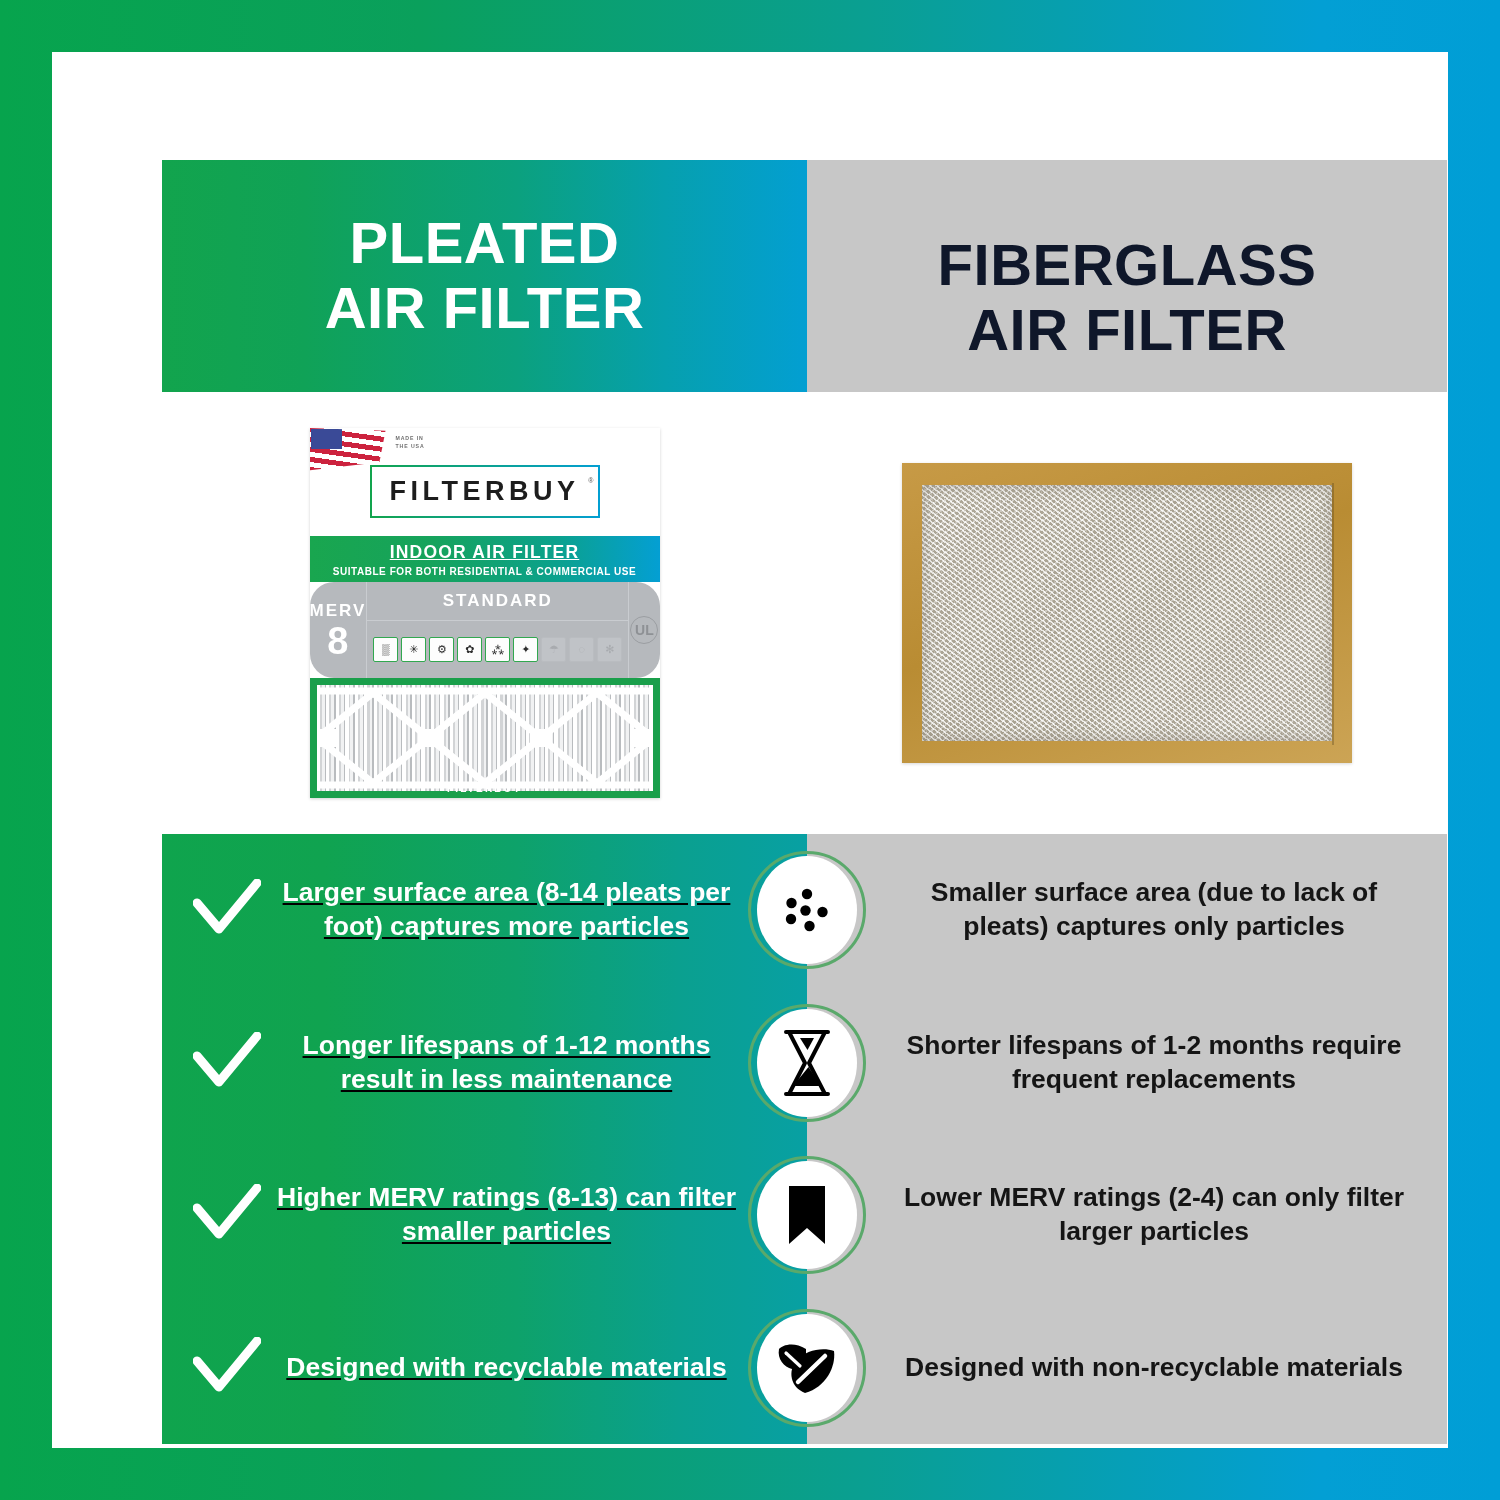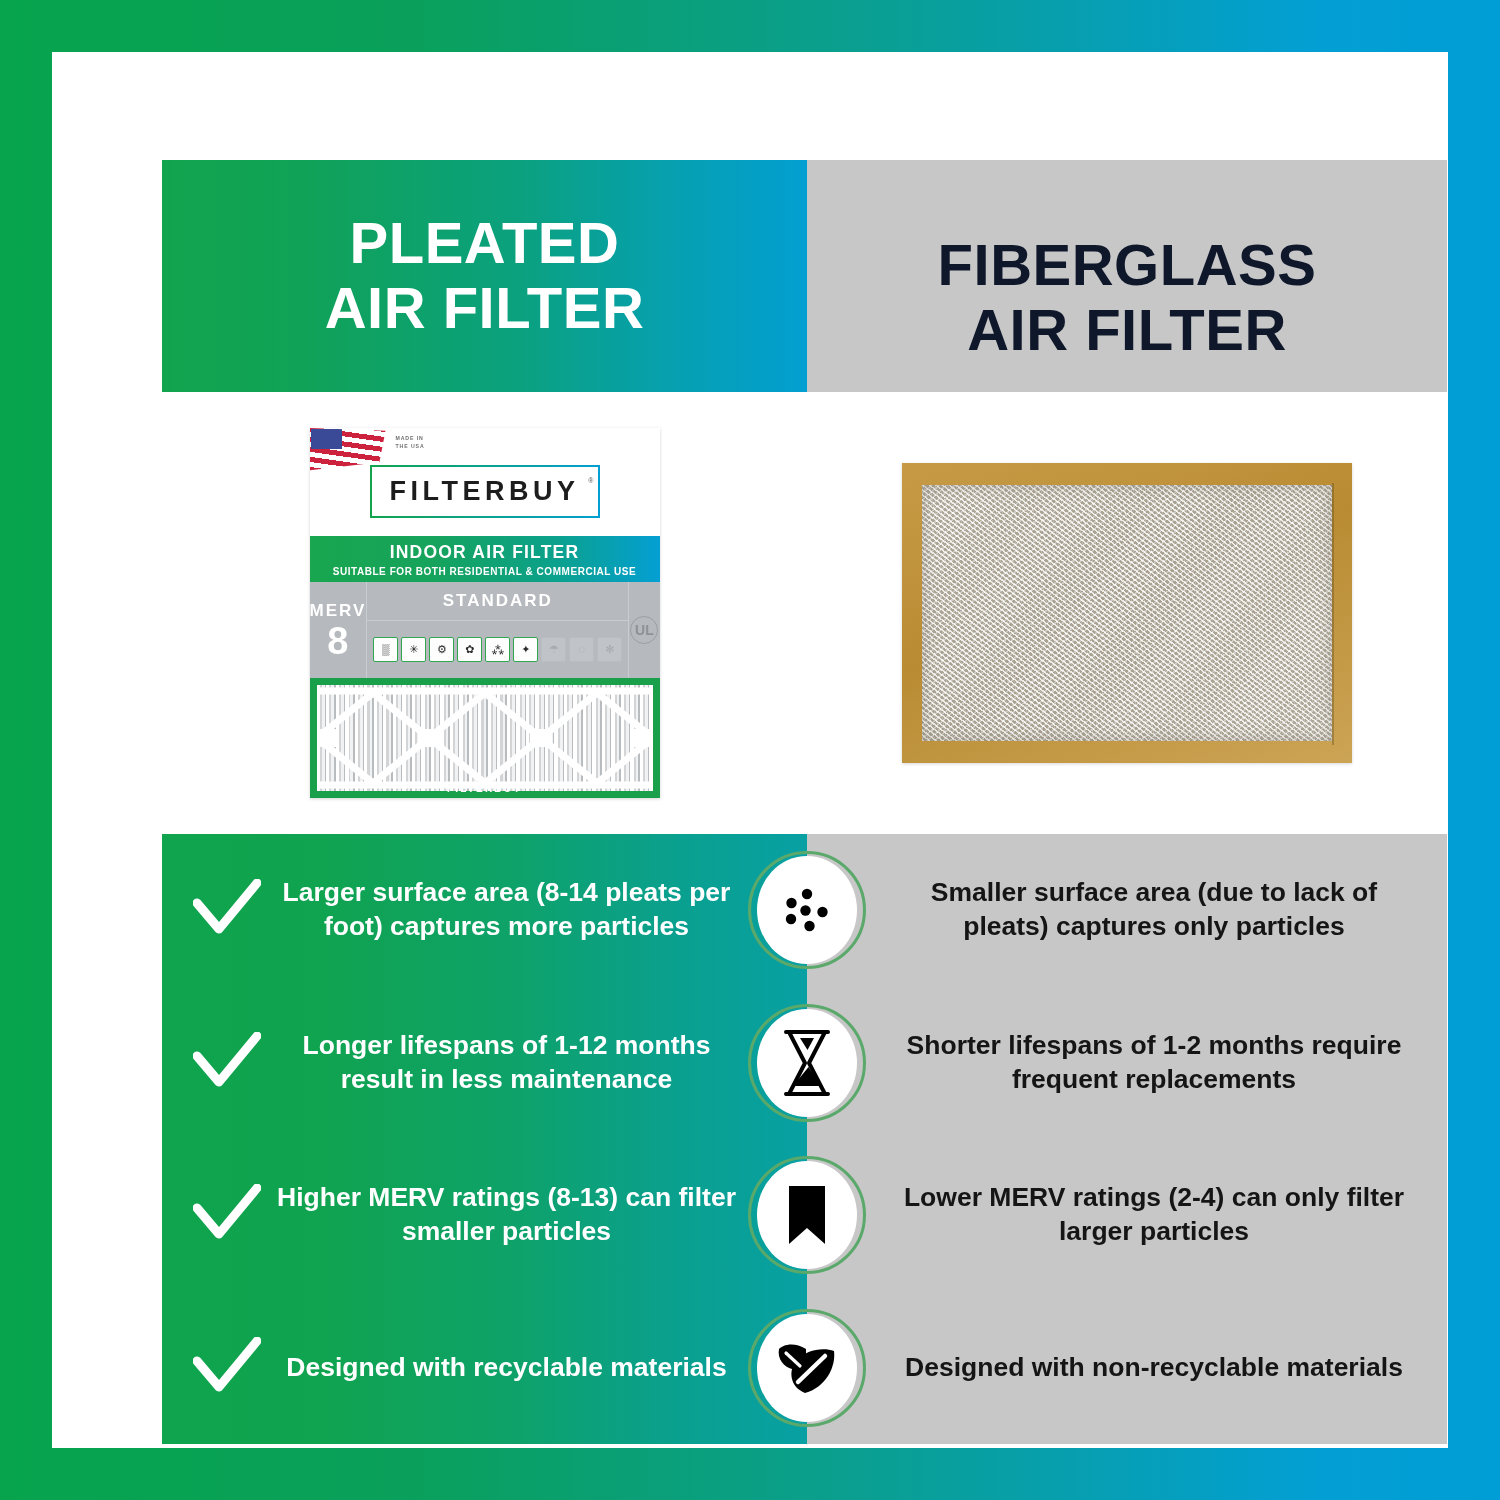--- a/index.html
+++ b/index.html
@@ -166,32 +166,34 @@
     display: flex;
     flex-direction: column;
     align-items: center;
     justify-content: center;
     color: #ffffff;
   }
   .band-main {
     font-size: 17.5px;
     font-weight: 700;
     letter-spacing: 1.2px;
+    text-decoration: underline;
   }
   .band-sub {
     font-size: 10px;
     font-weight: 700;
     letter-spacing: .55px;
     margin-top: 3px;
   }
   .box-specs {
     position: relative;
     height: 96px;
     background: #b6b9bd;
     display: flex;
+    border-radius: 24px;
   }
   .merv-cell {
     width: 80px;
     border-right: 1.5px solid #c9ccd0;
     display: flex;
     flex-direction: column;
     align-items: center;
     justify-content: center;
     color: #ffffff;
   }
@@ -351,20 +353,21 @@
     align-items: center;
     position: relative;
   }
   .cell-left {
     width: 645px;
     display: flex;
     align-items: center;
     box-sizing: border-box;
     padding-left: 26px;
     padding-right: 60px;
+    text-decoration: underline;
   }
   .check {
     flex: 0 0 78px;
     display: flex;
     align-items: center;
     justify-content: center;
   }
   .check svg { display: block; }
   .text-left {
     flex: 1;

